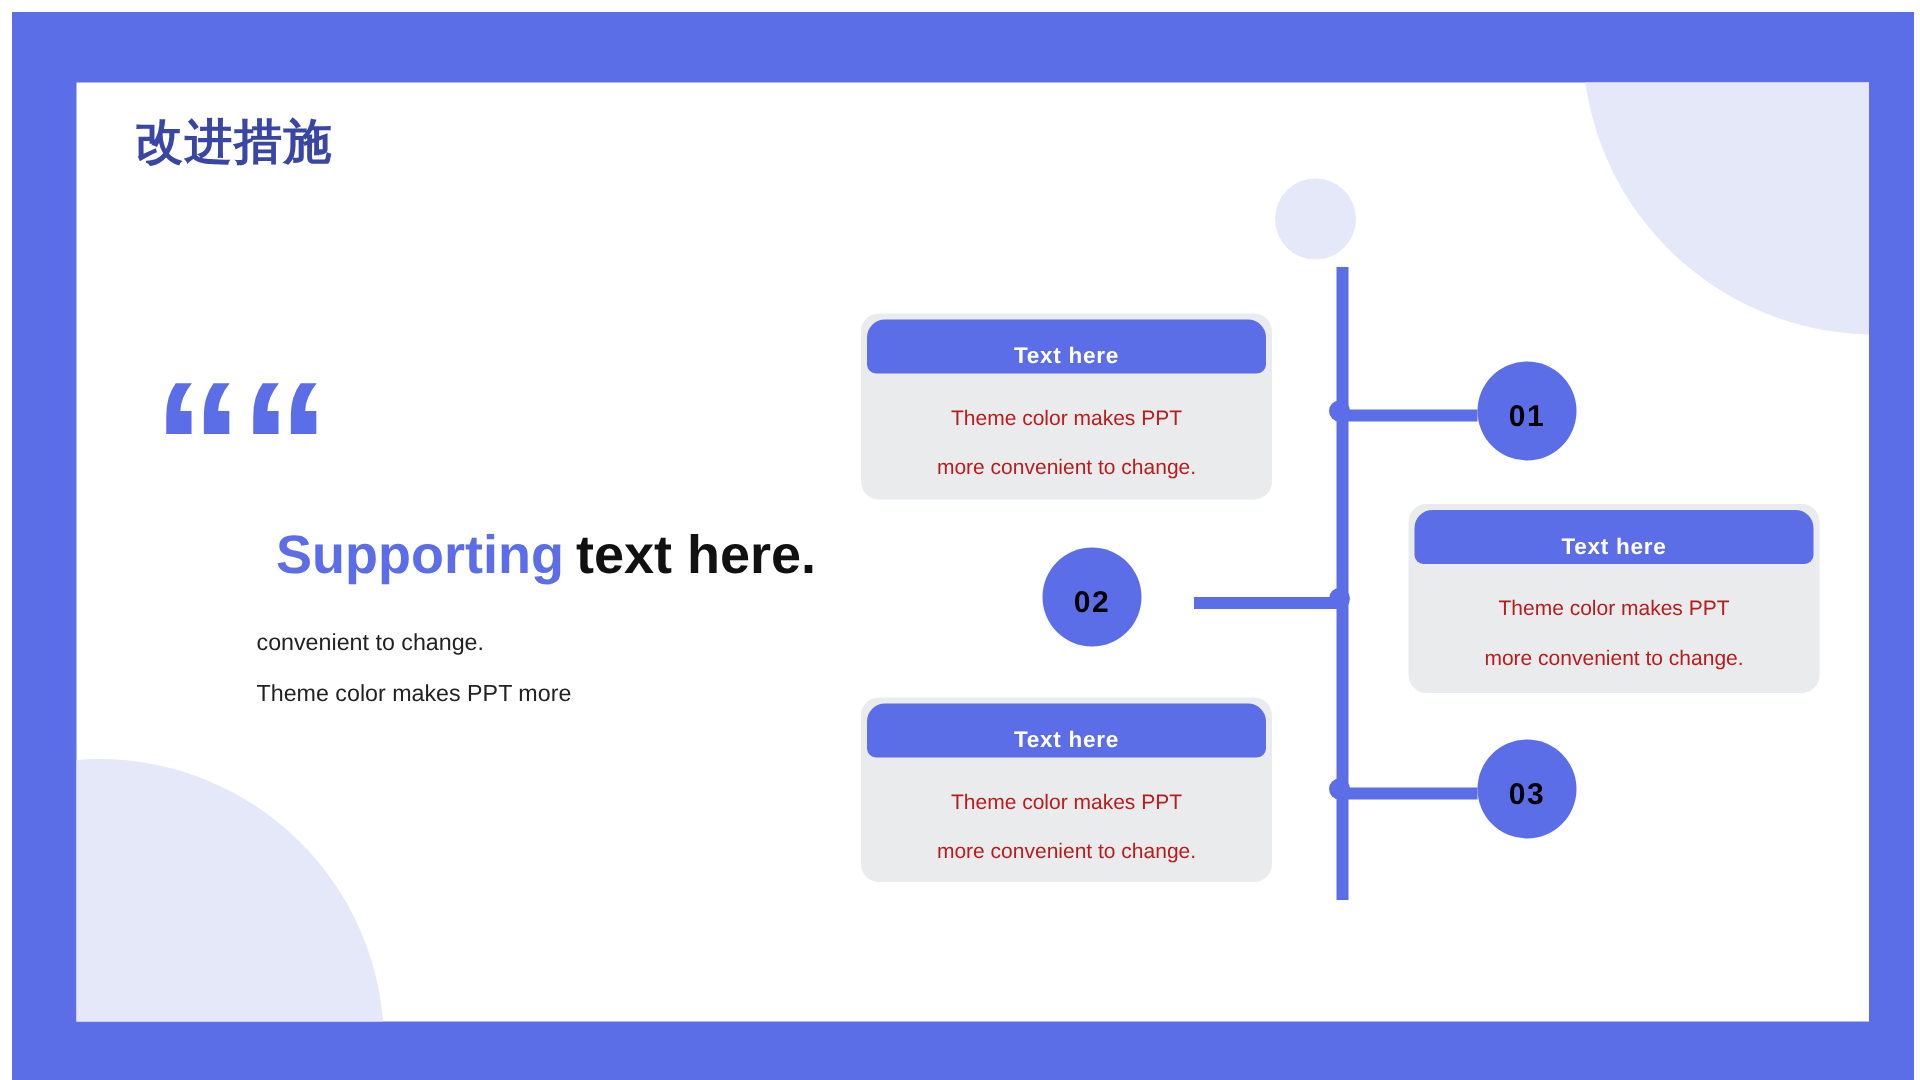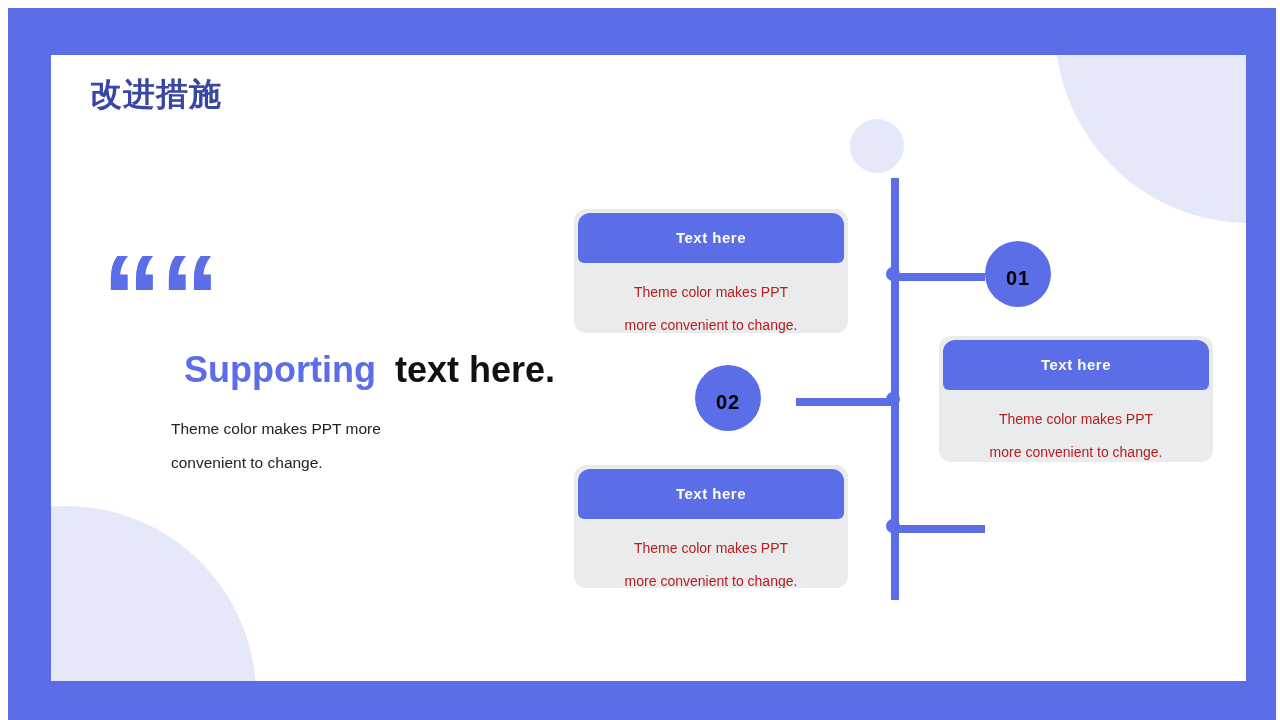--- a/index.html
+++ b/index.html
@@ -50,21 +50,21 @@
   
   .heading {
     position: absolute;
     left: 105px; top: 289px;
     font-size: 36px;
     font-weight: bold;
     line-height: 44px;
     white-space: nowrap;
   }
   .heading-highlight { color: #5B6EE8; margin-left: 20px; }
-  .heading-rest { color: #111111; margin-left: 11px; }
+  .heading-rest { color: #111111; }
 
   
   .intro {
     position: absolute;
     left: 112px; top: 353px;
     font-size: 15.5px;
     line-height: 26px;
     color: #222222;
   }
 
@@ -117,21 +117,21 @@
     width: 274px;
     border-radius: 12px;
     background: #EAEBED;
     overflow: hidden;
   }
   .card-1 { left: 523px; top: 154px; height: 124px; }
   .card-2 { left: 888px; top: 281px; height: 126px; }
   .card-3 { left: 523px; top: 410px; height: 123px; }
 
   .card-header {
-    height: 50px;
+    height: 36px;
     background: #5B6EE8;
     border-radius: 12px 12px 6px 6px;
     color: #ffffff;
     font-size: 15px;
     font-weight: bold;
     line-height: 42px;
     text-align: center;
     letter-spacing: 0.5px;
   }
   .card-body {
@@ -154,34 +154,35 @@
 
     <h1 class="page-title">改进措施</h1>
 
     <div class="quote-icon"><span>“</span><span>“</span></div>
 
     <div class="heading">
       <span class="heading-highlight">Supporting</span><span class="heading-rest">text here.</span>
     </div>
 
     <div class="intro">
+      <div>convenient to change.</div>
       <div>Theme color makes PPT more</div>
-      <div>convenient to change.</div>
     </div>
 
     <div class="timeline-line"></div>
     <div class="timeline-dot dot-1"></div>
     <div class="timeline-dot dot-2"></div>
     <div class="timeline-dot dot-3"></div>
     <div class="timeline-connector conn-1"></div>
     <div class="timeline-connector conn-2"></div>
     <div class="timeline-connector conn-3"></div>
 
     <div class="timeline-badge badge-1">01</div>
     <div class="timeline-badge badge-2">02</div>
+    <div class="timeline-badge badge-3">03</div>
 
     <div class="card card-1">
       <div class="card-header">Text here</div>
       <div class="card-body">
         <div>Theme color makes PPT</div>
         <div>more convenient to change.</div>
       </div>
     </div>
 
     <div class="card card-2">

